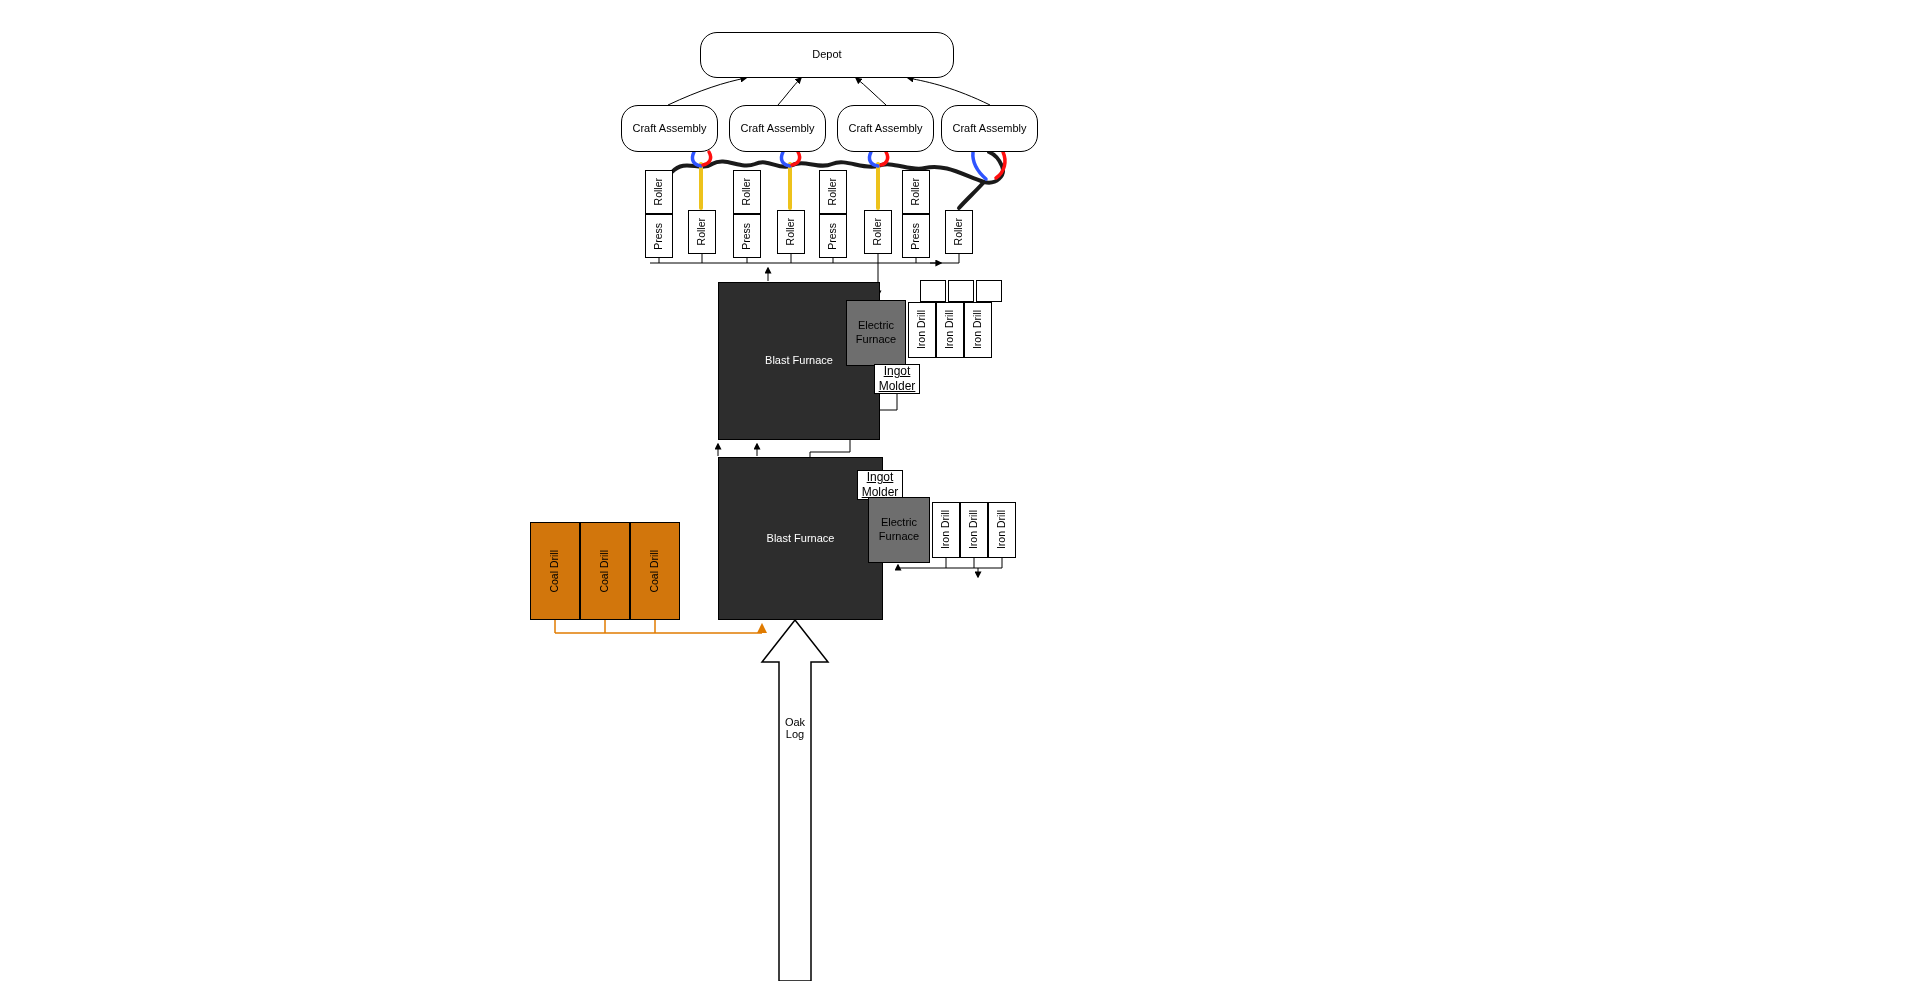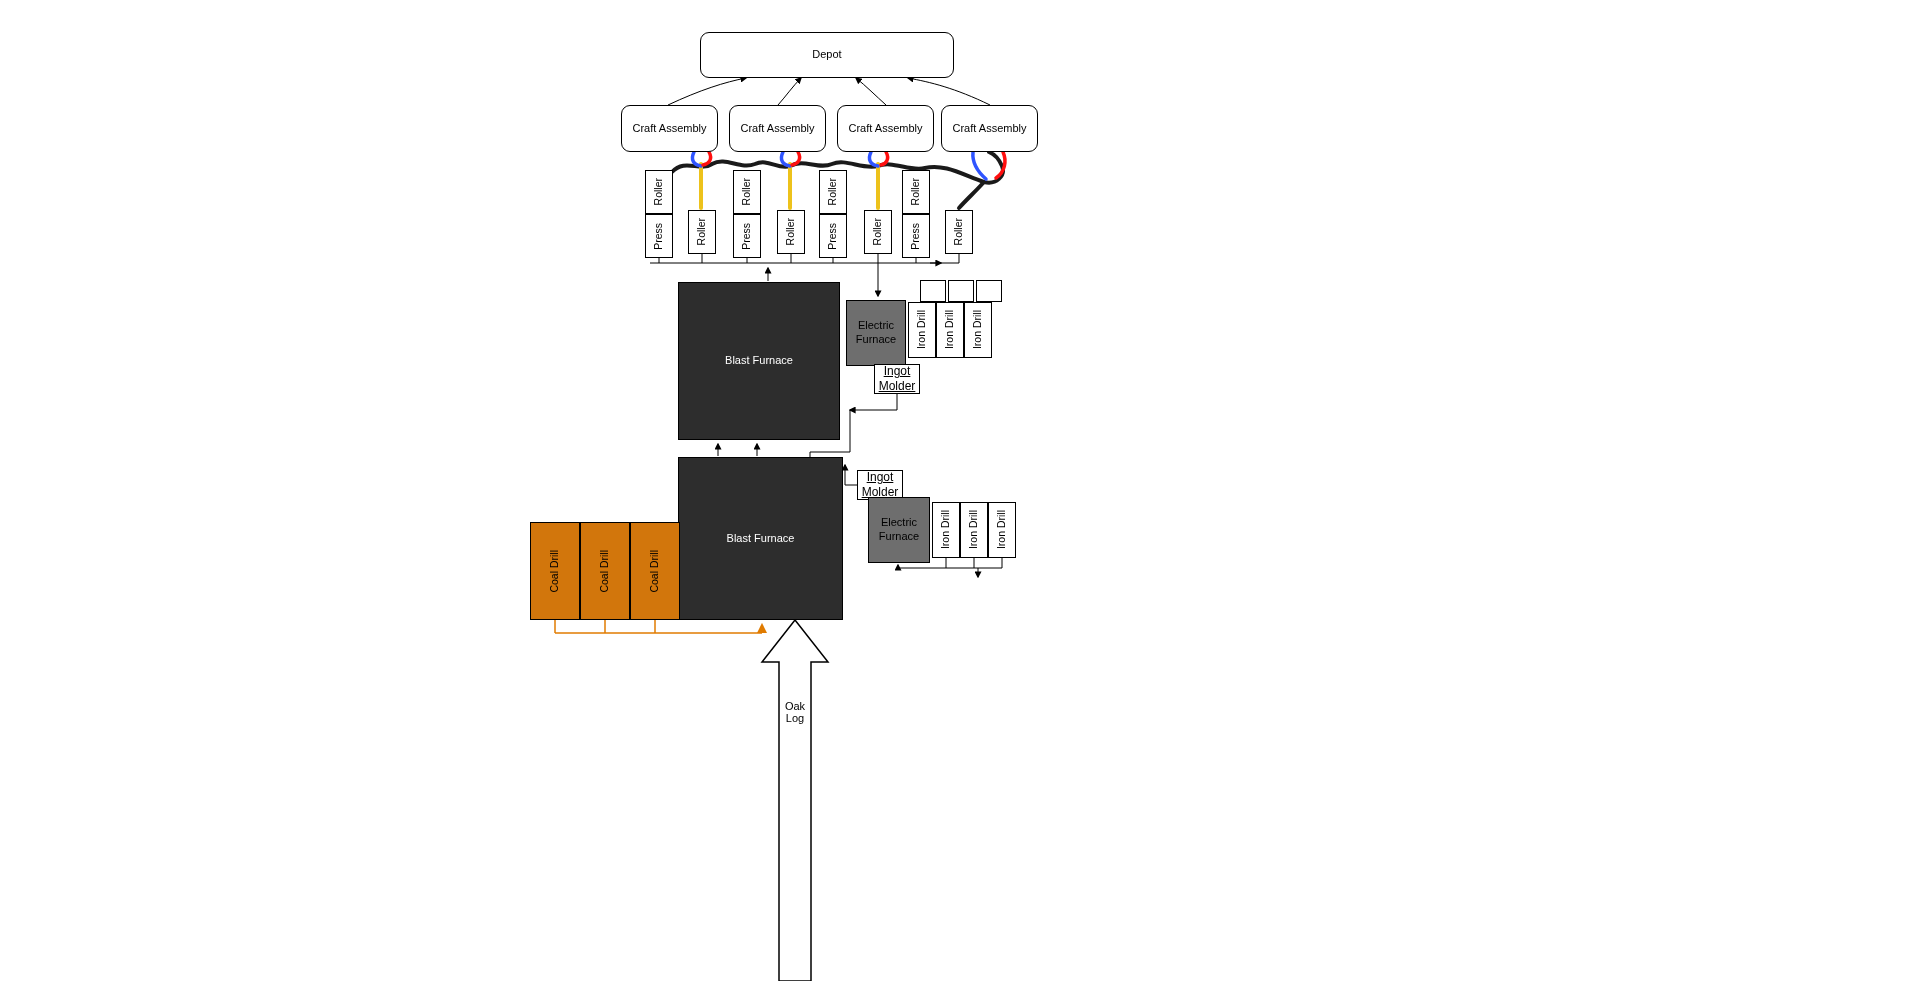--- a/index.html
+++ b/index.html
@@ -5,22 +5,22 @@
   * { margin:0; padding:0; box-sizing:border-box; }
   html,body { background:#ffffff; }
   body { font-family:"Liberation Sans", "DejaVu Sans", sans-serif; color:#000; }
   #canvas { position:relative; width:1914px; height:981px; background:#ffffff; overflow:hidden; }
   svg.layer { position:absolute; left:0; top:0; }
   .node {
     position:absolute; border:1px solid #000; background:#fff;
     display:flex; align-items:center; justify-content:center;
     font-size:11px; line-height:1.25; text-align:center; z-index:2;
   }
-  .rounded { border-radius:9px; }
-  .dark  { background:#2d2d2d; color:#fff; }
+  .rounded { border-radius:17px; }
+  .dark  { background:#2d2d2d; color:#fff;margin-left:40px; }
   .gray  { background:#6e6e6e; color:#000;justify-content:center; }
   .orange{ background:#d2760c; color:#000; }
   .small { font-size:12px;text-decoration:underline; }
   .vlabel { writing-mode:vertical-rl; transform:rotate(180deg); white-space:nowrap; font-size:10.5px; }
   .plain {
     position:absolute; background:transparent; border:none;
     display:flex; align-items:center; justify-content:center;
     font-size:11px; text-align:center; z-index:3;
   }
 </style>
@@ -219,17 +219,17 @@
   <div class="node orange" style="left:530px;top:522px;width:50px;height:98px">
     <span class="vlabel">Coal Drill</span>
   </div>
   <div class="node orange" style="left:580px;top:522px;width:50px;height:98px">
     <span class="vlabel">Coal Drill</span>
   </div>
   <div class="node orange" style="left:630px;top:522px;width:50px;height:98px">
     <span class="vlabel">Coal Drill</span>
   </div>
 
-  <div class="plain" style="left:775px;top:694px;width:40px;height:36px">
+  <div class="plain" style="left:775px;top:710px;width:40px;height:36px">
     <span>Oak Log</span>
   </div>
 
 </div>
 
 </body></html>

